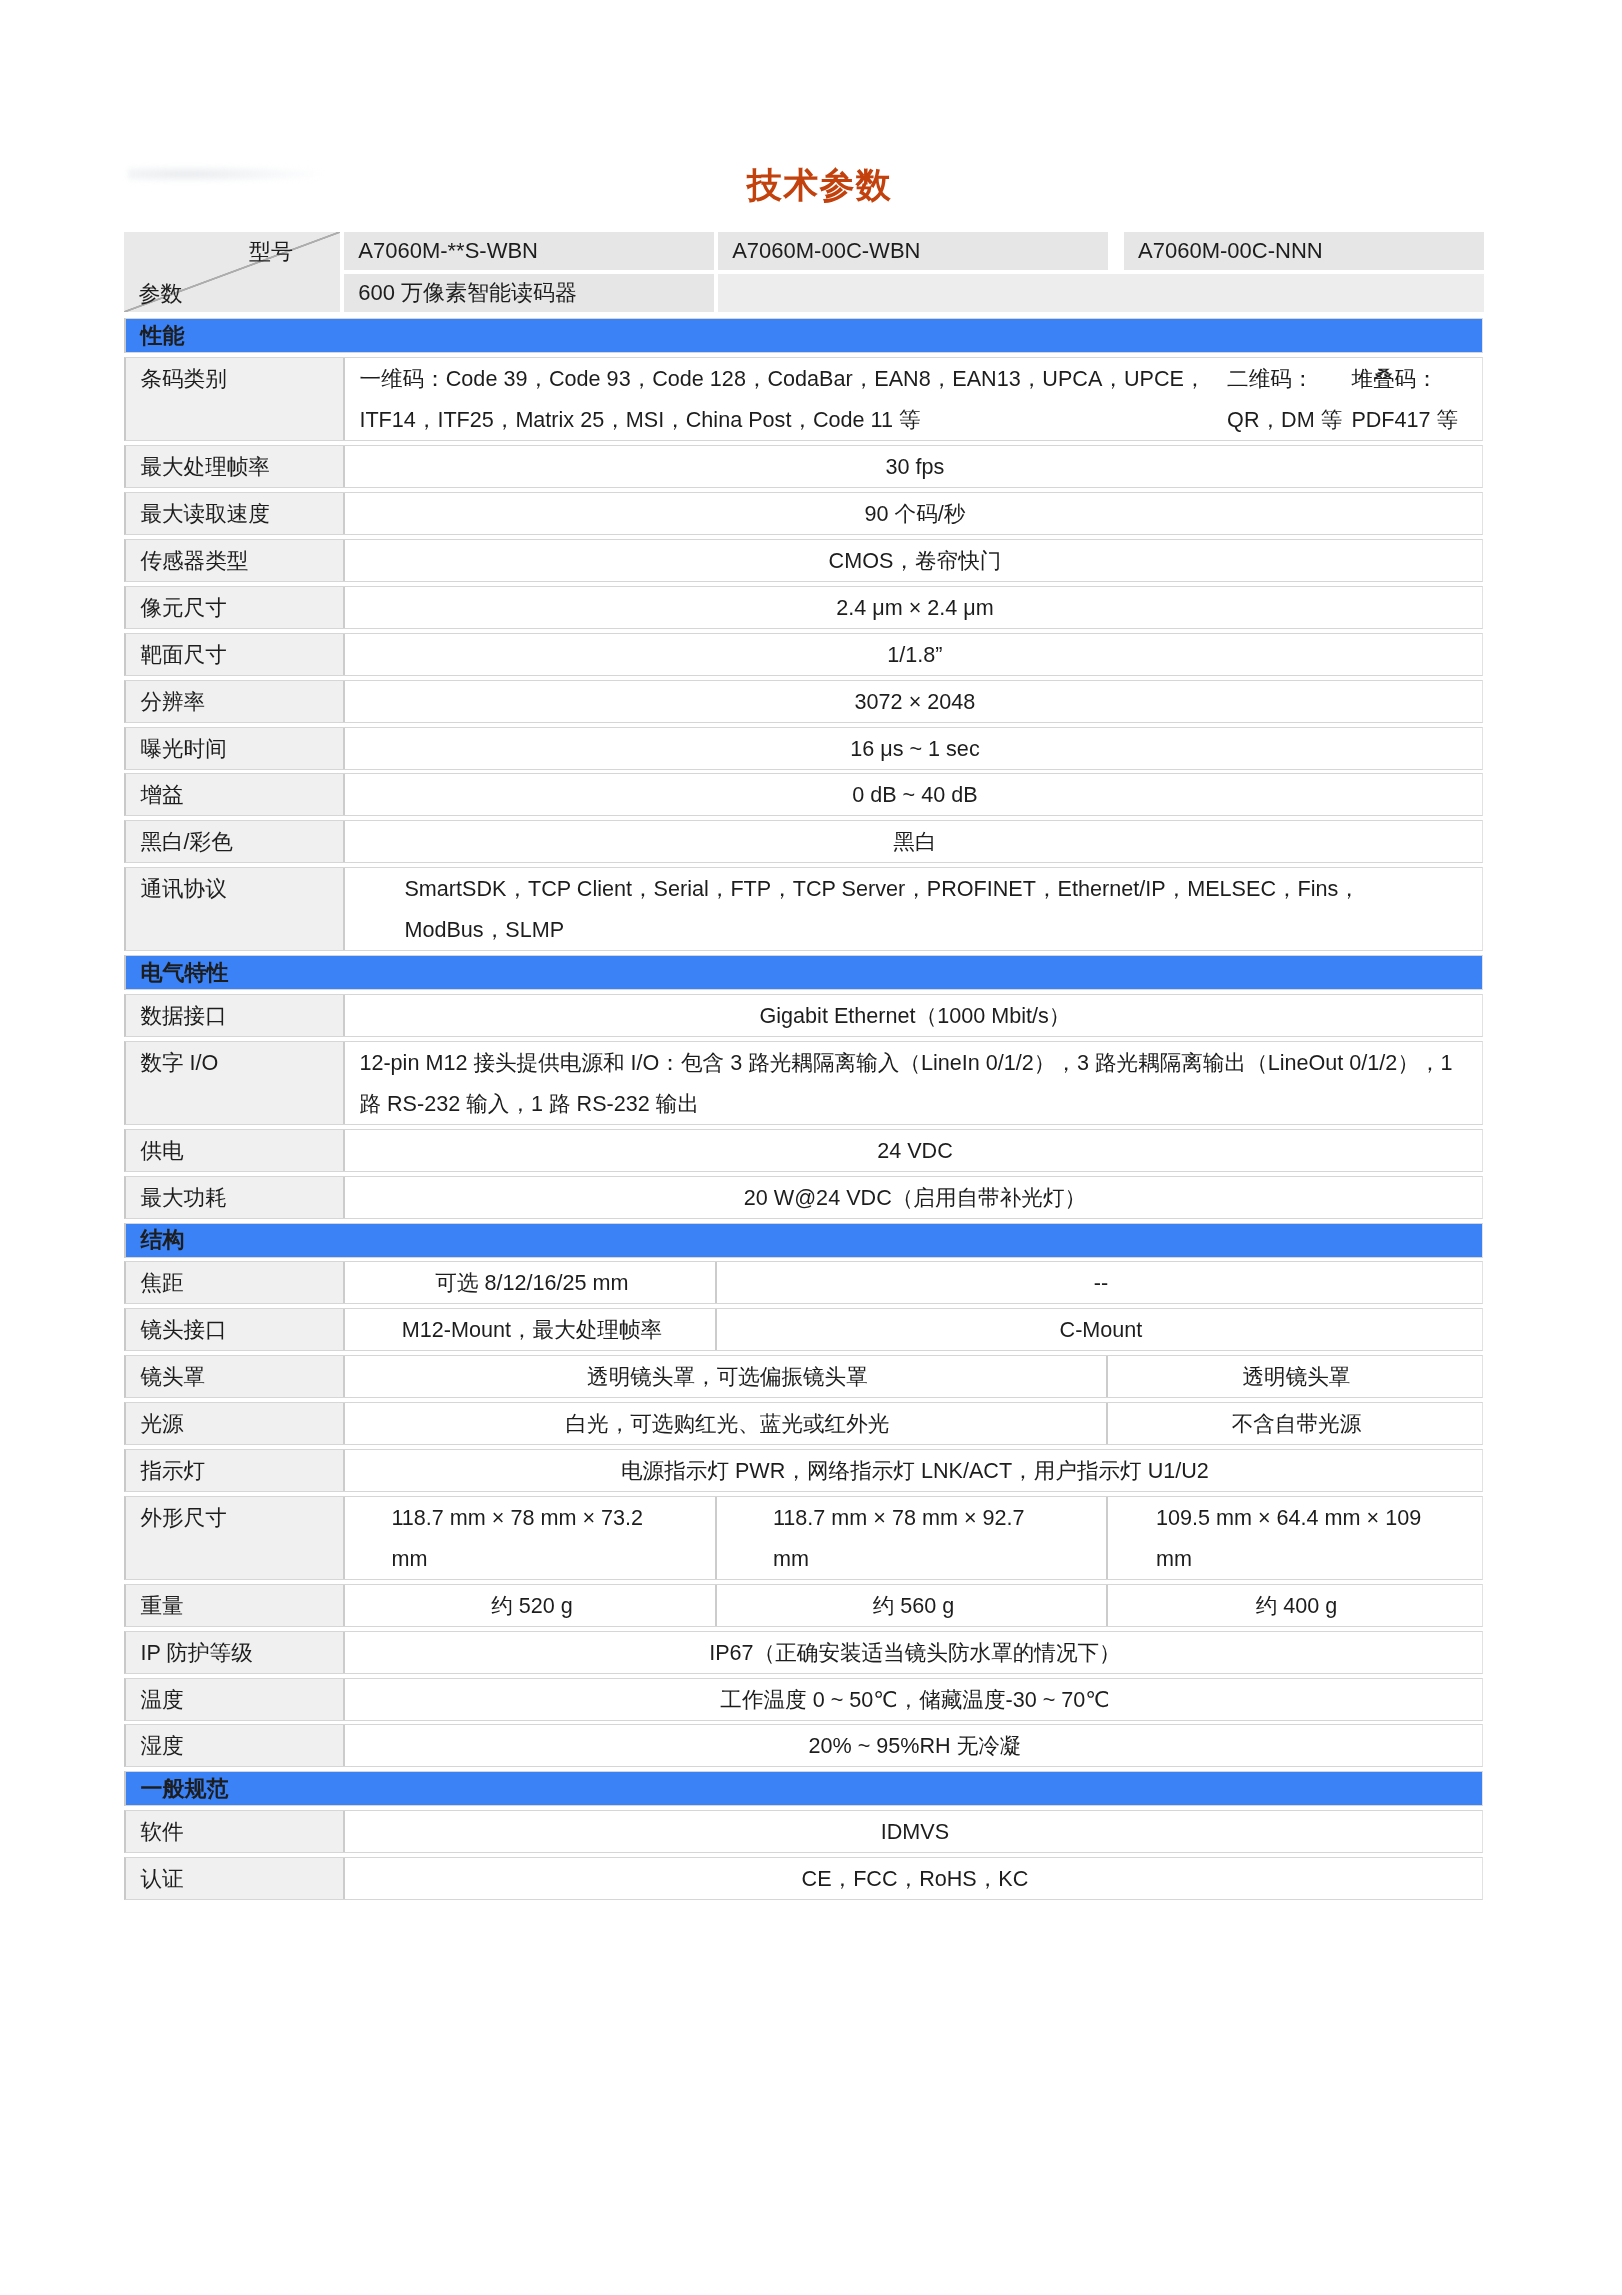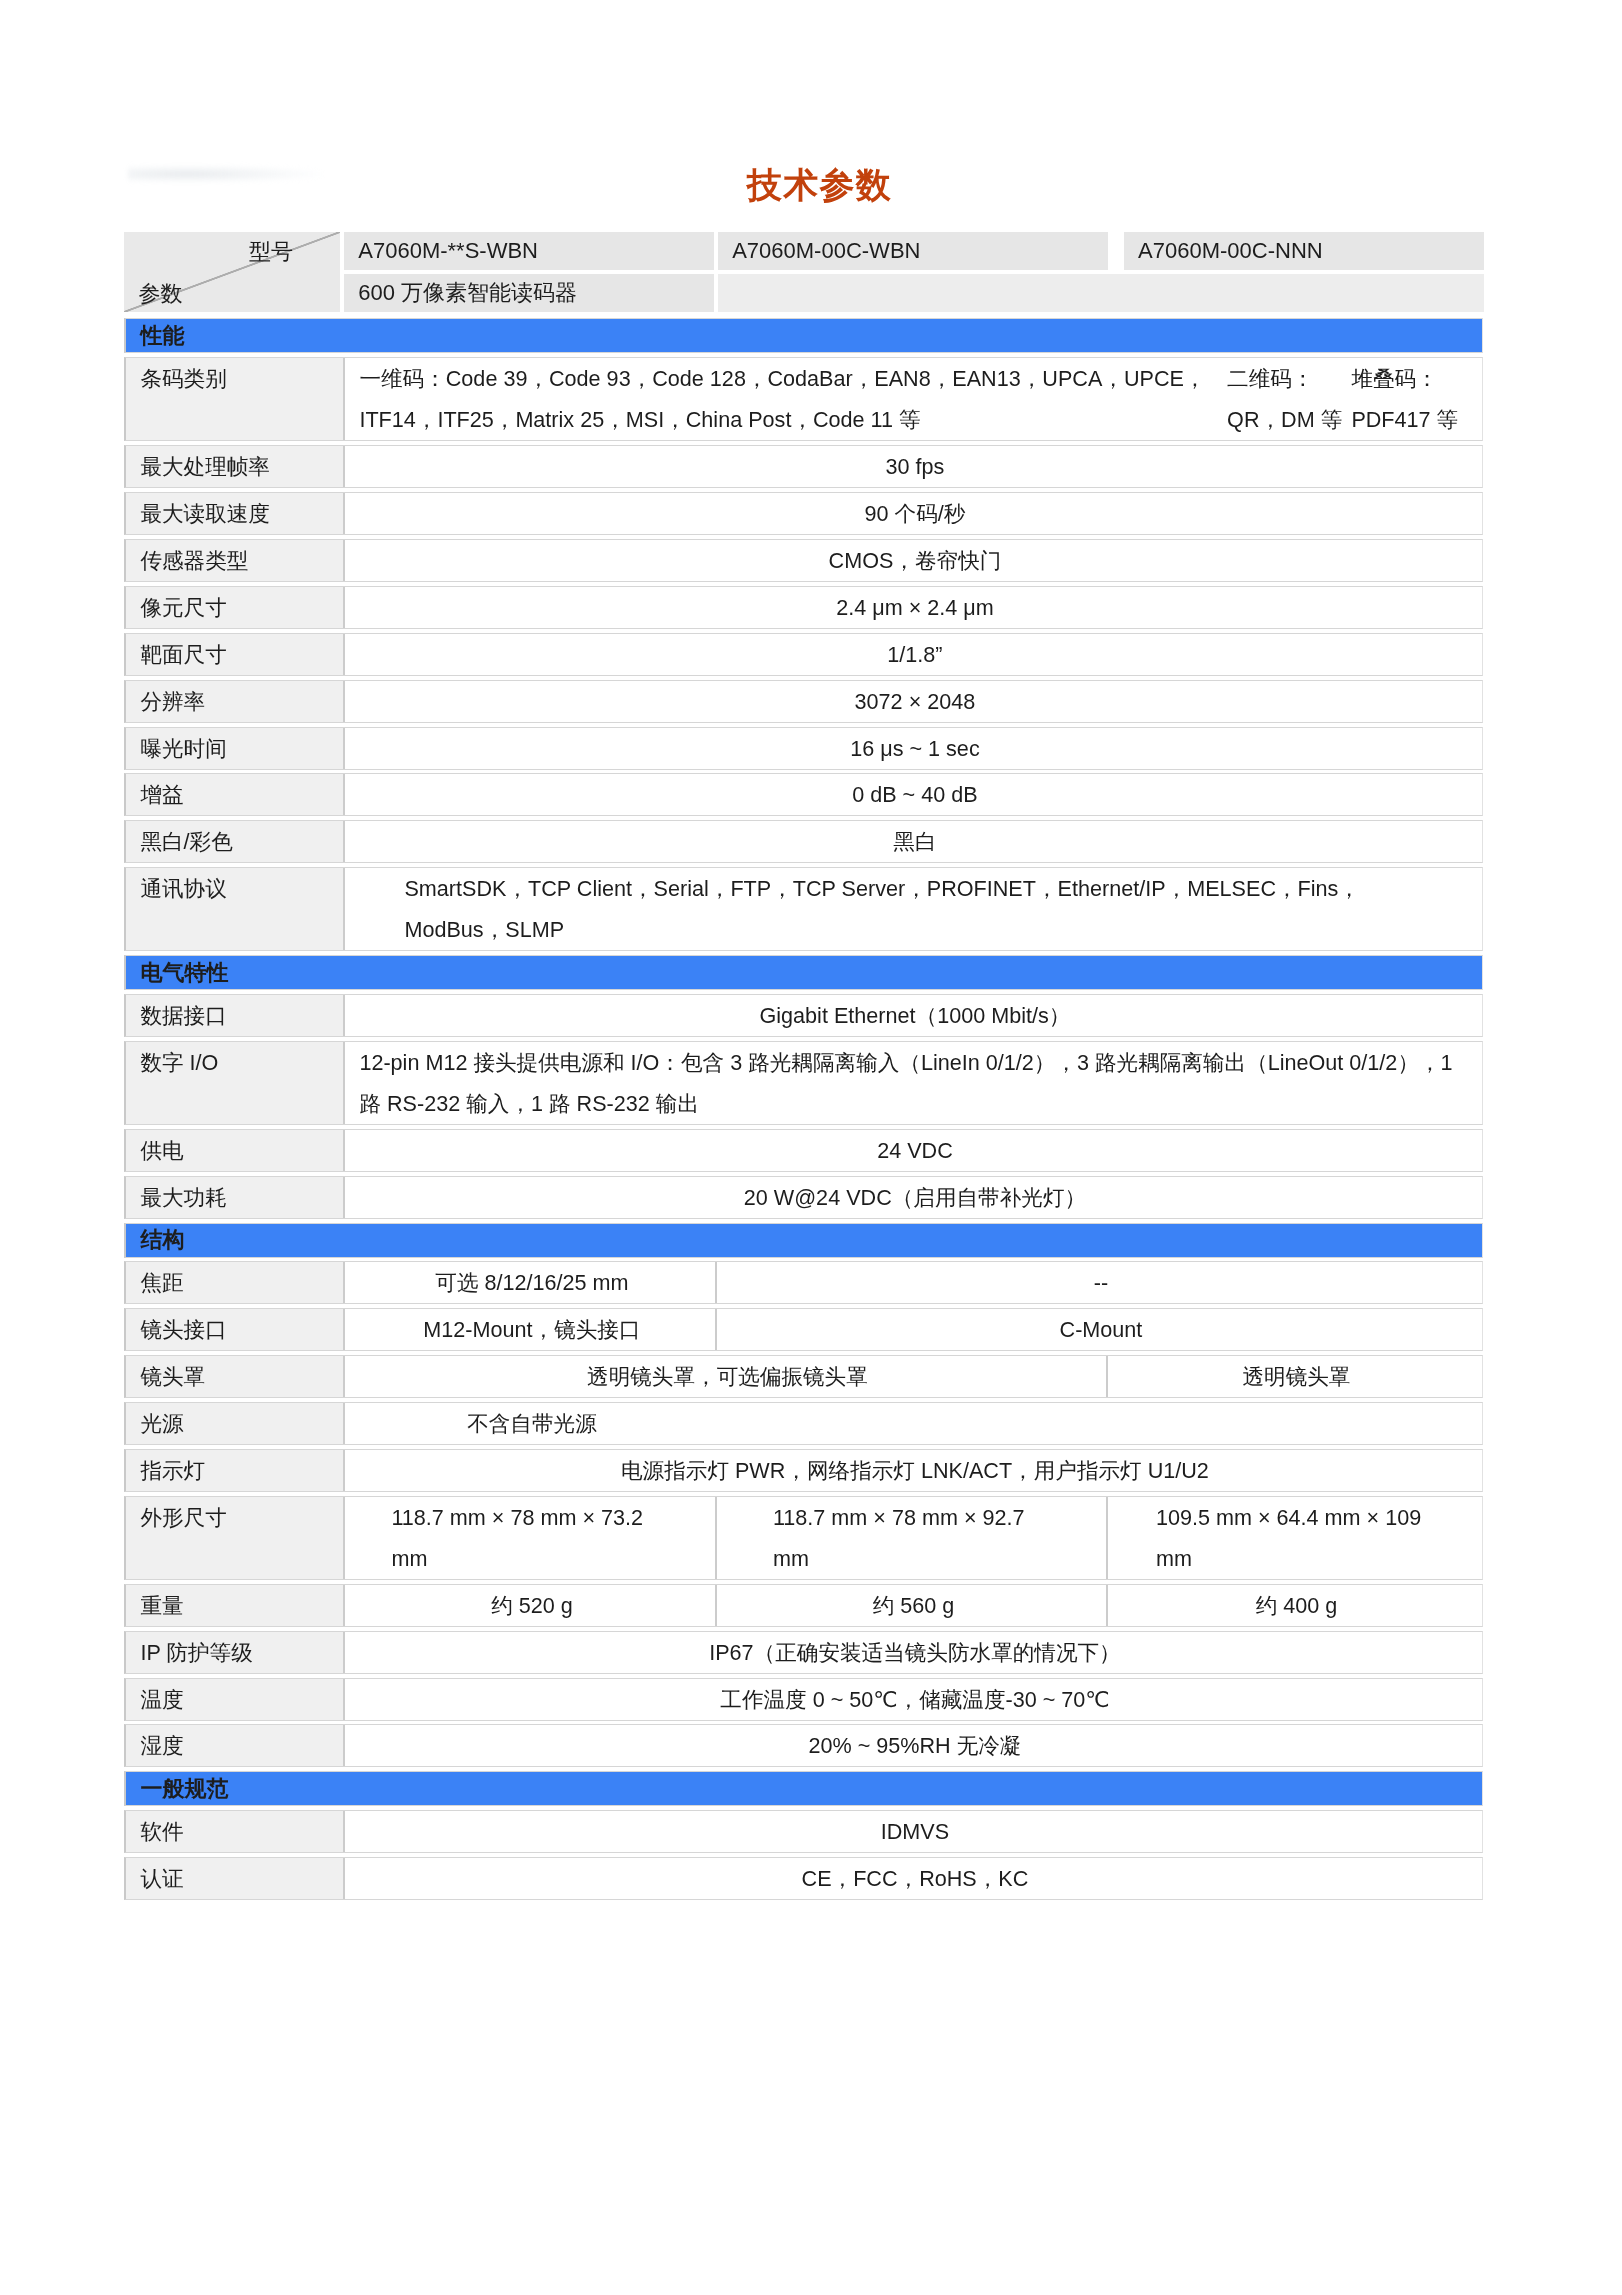--- a/index.html
+++ b/index.html
@@ -305,21 +305,21 @@
             <p>--</p>
           </div>
         </div>
       </div>
       <div class="row">
         <div class="lbl">
           <span>镜头接口</span>
         </div>
         <div class="vals">
           <div class="vcell">
-            <p>M12-Mount，镜头接口</p>
+            <p>M12-Mount，最大处理帧率</p>
           </div>
           <div class="vcell sp2">
             <p>C-Mount</p>
           </div>
         </div>
       </div>
       <div class="row">
         <div class="lbl">
           <span>镜头罩</span>
         </div>
@@ -330,20 +330,23 @@
           <div class="vcell">
             <p>透明镜头罩</p>
           </div>
         </div>
       </div>
       <div class="row">
         <div class="lbl">
           <span>光源</span>
         </div>
         <div class="vals">
+          <div class="vcell sp2">
+            <p>白光，可选购红光、蓝光或红外光</p>
+          </div>
           <div class="vcell">
             <p>不含自带光源</p>
           </div>
         </div>
       </div>
       <div class="row">
         <div class="lbl">
           <span>指示灯</span>
         </div>
         <div class="vals">

